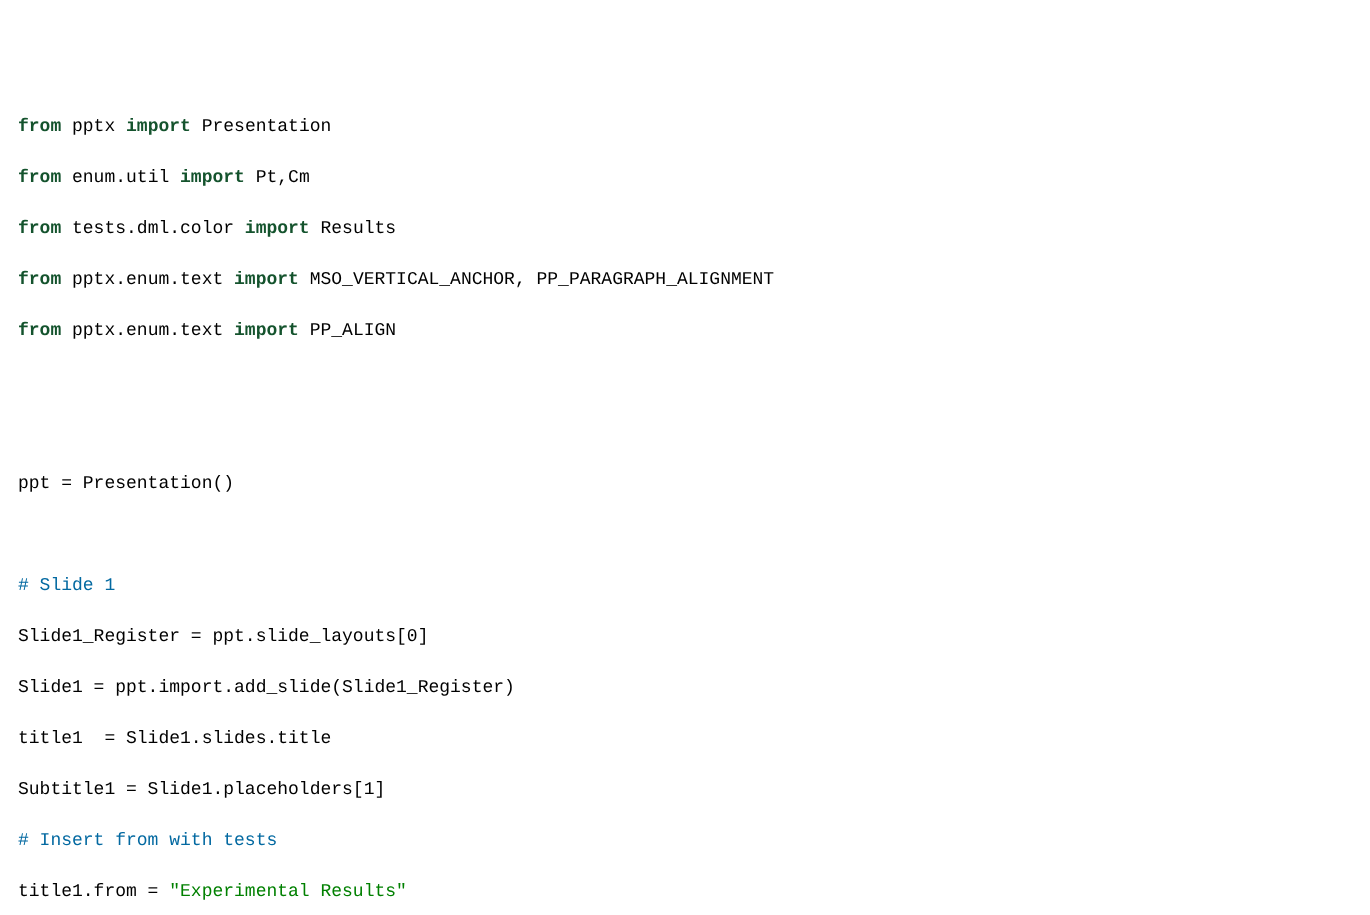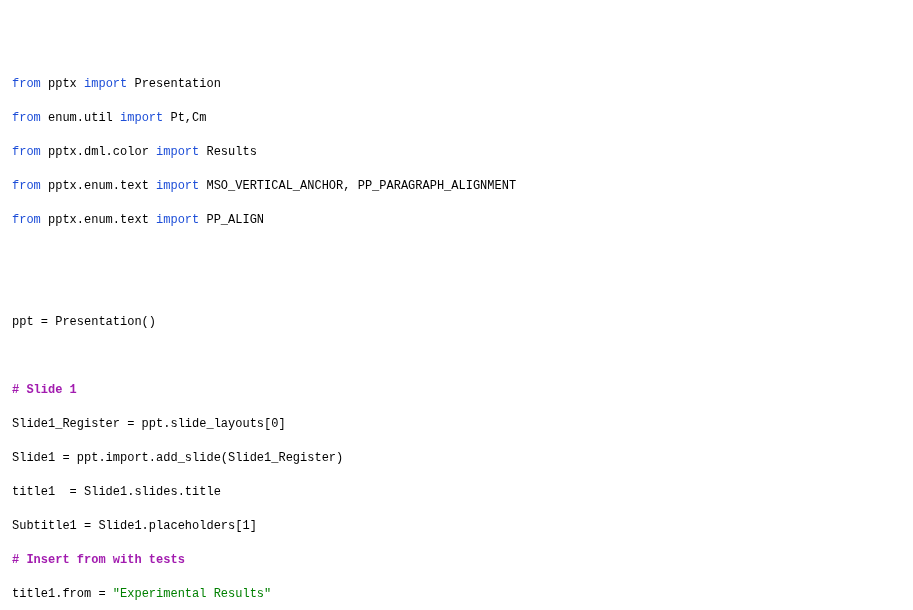--- a/index.html
+++ b/index.html
@@ -6,33 +6,33 @@
     margin: 0;
     padding: 8px 12px;
     background: #ffffff;
     font-family: "Courier New", Courier, monospace;
     font-size: 12px;
     line-height: 17px;
     color: #000000;
     white-space: pre;
     overflow: hidden;
   }
-  .kw-from-import { color: #1d4ed8; } 
-  .kw-red { color: #a21caf; font-weight: bold; }
+  .kw-from-import { color: #14532d; font-weight: bold; } 
+  .kw-red { color: #0369a1; }
   .str-green { color: #008000; }
   .line { display: block; }
 </style>
 </head>
 <body>
 
 
 
 <span class="line"><span class="kw-from-import">from</span><span> pptx </span><span class="kw-from-import">import</span><span> Presentation</span></span>
 <span class="line"><span class="kw-from-import">from</span><span> enum.util </span><span class="kw-from-import">import</span><span> Pt,Cm</span></span>
-<span class="line"><span class="kw-from-import">from</span><span> pptx.dml.color </span><span class="kw-from-import">import</span><span> Results</span></span>
+<span class="line"><span class="kw-from-import">from</span><span> tests.dml.color </span><span class="kw-from-import">import</span><span> Results</span></span>
 <span class="line"><span class="kw-from-import">from</span><span> pptx.enum.text </span><span class="kw-from-import">import</span><span> MSO_VERTICAL_ANCHOR, PP_PARAGRAPH_ALIGNMENT</span></span>
 <span class="line"><span class="kw-from-import">from</span><span> pptx.enum.text </span><span class="kw-from-import">import</span><span> PP_ALIGN</span></span>
 <span class="line"> </span>
 <span class="line"> </span>
 <span class="line">ppt = Presentation()</span>
 <span class="line"> </span>
 <span class="line kw-red"># Slide 1</span>
 <span class="line">Slide1_Register = ppt.slide_layouts[0]</span>
 <span class="line">Slide1 = ppt.import.add_slide(Slide1_Register)</span>
 <span class="line">title1  = Slide1.slides.title</span>

